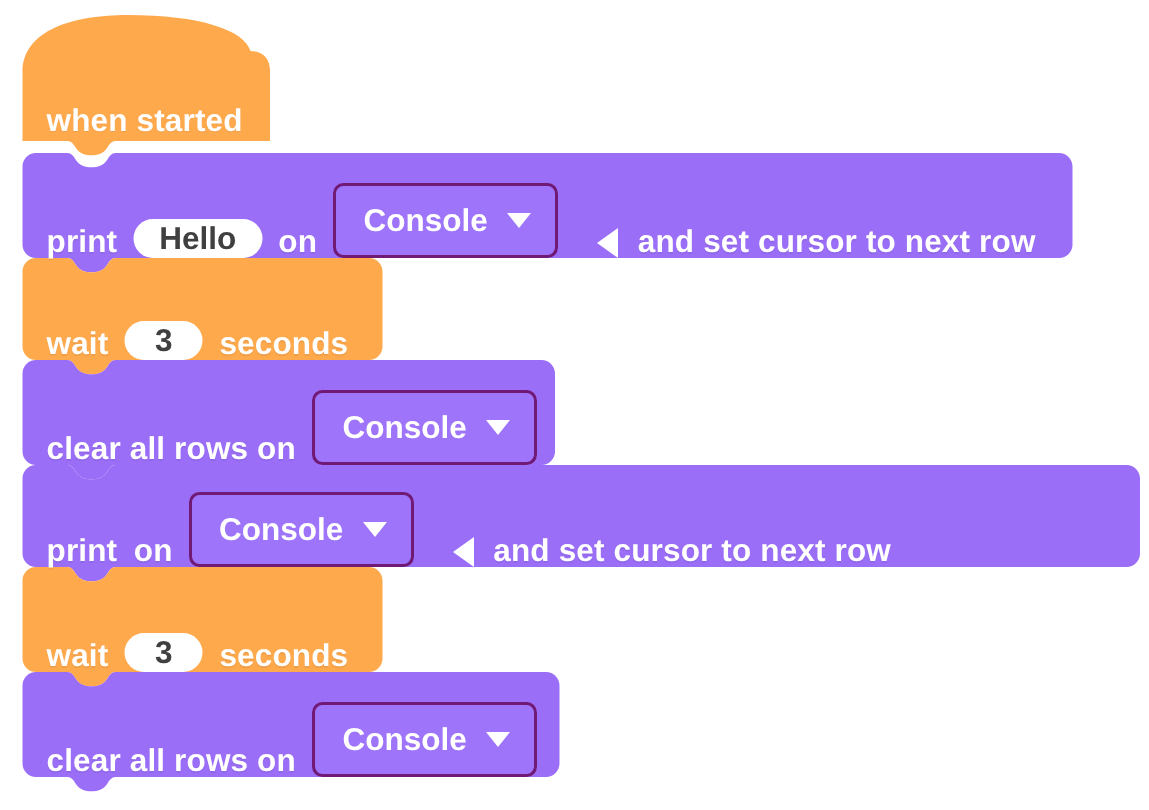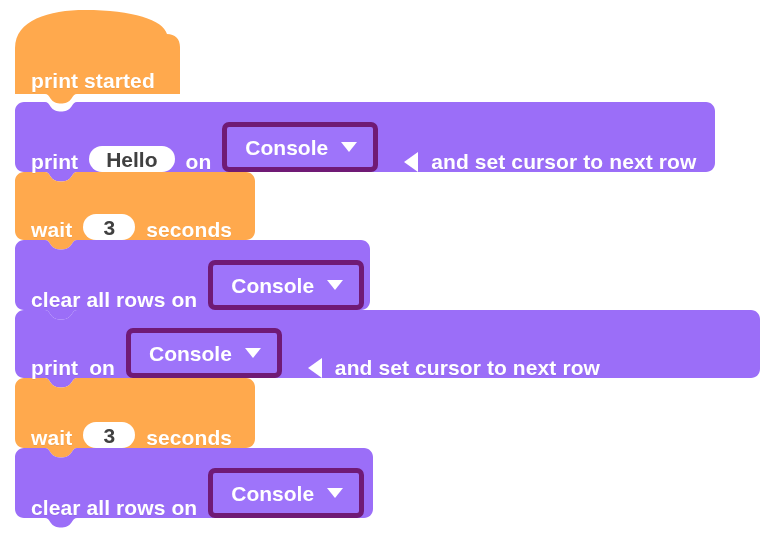--- a/index.html
+++ b/index.html
@@ -86,21 +86,21 @@
   
   .dropdown {
     display: inline-flex;
     align-items: center;
     gap: 13px;
     height: 50px;
     padding: 0 16px 0 18px;
     box-sizing: border-box;
     border-radius: 7px;
     background: #9e74fa;
-    border: 5px solid #701a75;
+    border: 2px solid #701a75;
     white-space: nowrap;
   }
   .dropdown .dd-text {
     color: #ffffff;
     font-size: 21px;
     font-weight: 700;
     line-height: 1;
   }
   .caret {
     width: 0; height: 0;
@@ -130,21 +130,21 @@
       <svg viewBox="0 0 165 94" preserveAspectRatio="none">
         <path d="M0,40 C0,12 34,2 70,2 C118,2 148,12 152,26 L152,26 C160,26 165,31 165,39
                  L165,86
                  L62,86
                  C59.5,86 58,88 56.5,90.5 C54,94.5 50,95.5 46,95.5
                  C42,95.5 38,94.5 35.5,90.5 C34,88 32.5,86 30,86
                  L0,86 Z" fill="#ffa94d"></path>
       </svg>
     </div>
     <div class="block-row">
-      <span class="lbl">print started</span>
+      <span class="lbl">when started</span>
     </div>
   </div>
 
   <div class="block" style="left:15px; top:102px; width:700px; height:70px;">
     <div class="block-body">
       <svg viewBox="0 0 700 70" preserveAspectRatio="none">
         <path d="M0,9 C0,4 4,0 9,0
                  L30,0 C32.5,0 34,2 35.5,4.5 C38,8.5 42,9.5 46,9.5
                  C50,9.5 54,8.5 56.5,4.5 C58,2 59.5,0 62,0
                  L691,0 C696,0 700,4 700,9

